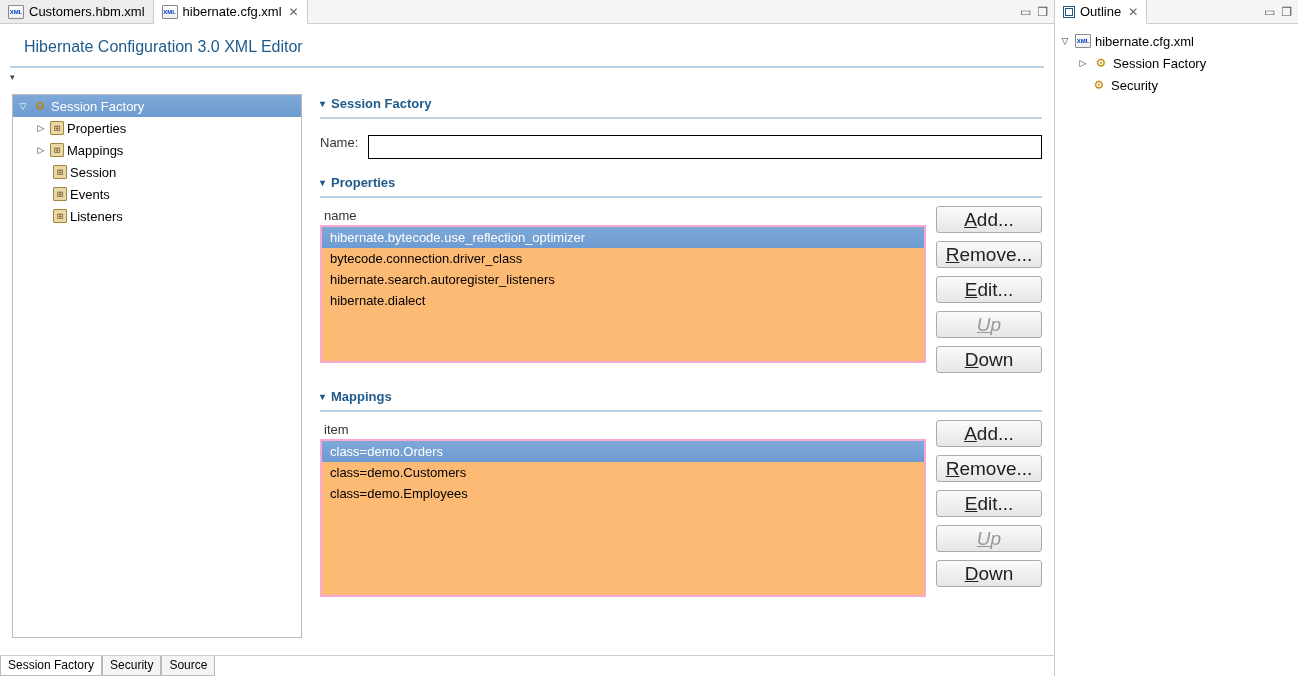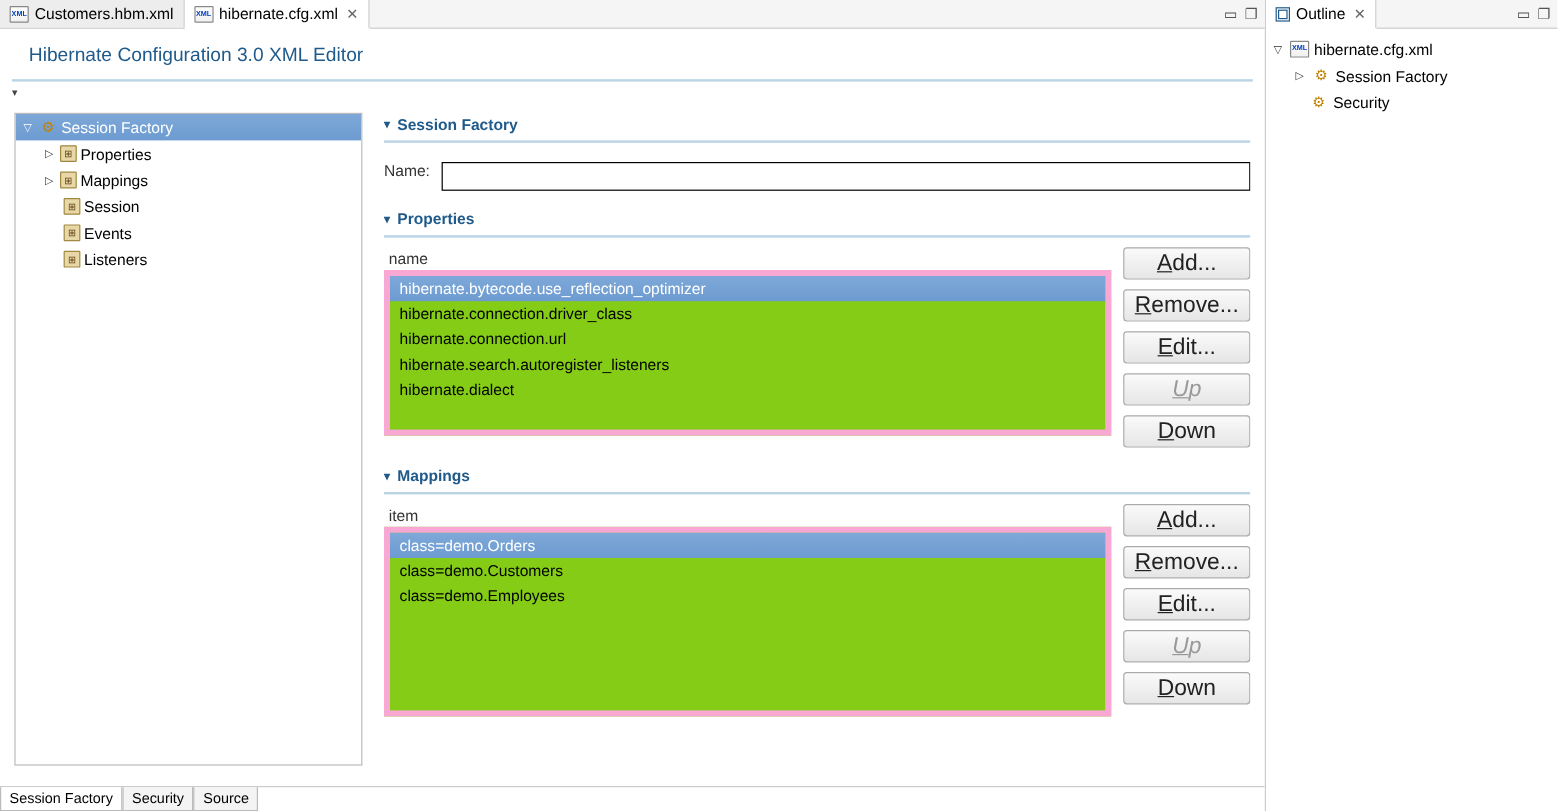--- a/index.html
+++ b/index.html
@@ -30,21 +30,21 @@
 .form-col { flex: 1; overflow: auto; }
 .section { margin-bottom: 14px; }
 .section-header { display: flex; align-items: center; gap: 6px; color: #1f5a8a; font-weight: bold; padding: 2px 0 6px; border-bottom: 2px solid #bad4e6; margin-bottom: 8px; }
 .section-twist { font-size: 10px; color: #1f5a8a; }
 .name-row { display: flex; align-items: flex-start; gap: 10px; margin-bottom: 8px; margin-top: 16px; }
 .name-label { color: #333; }
 .name-input { flex: 1; border: 1px solid #000; height: 24px; padding: 2px 6px; background: #fff; }
 .list-area { display: flex; gap: 10px; }
 .list-col { flex: 1; }
 .col-header { padding: 2px 4px; color: #333; }
-.list-box { border: 5px solid #f9a8d4; background: #84cc16; min-height: 138px; }
+.list-box { border: 2px solid #f9a8d4; background: #fdba74; min-height: 138px; }
 .list-row { padding: 3px 8px; cursor: pointer; }
 .list-row.sel { background: linear-gradient(#7ea8d8,#6d9bd1); color: #fff; }
 .btn-col { display: flex; flex-direction: column; gap: 8px; width: 106px; }
 .btn { height: 27px; background: linear-gradient(#fafafa,#e6e6e6); border: 1px solid #aaa; border-radius: 3px; cursor: pointer; font-size: 19px; color: #222; }
 .btn:disabled { color: #999; cursor: default; font-style: italic; }
 .u { text-decoration: underline; }
 .bottom-tabs { display: flex; border-top: 1px solid #ccc; height: 21px; }
 .btab { padding: 2px 7px; border: 1px solid #bbb; border-top: none; cursor: pointer; background: #f4f4f4; font-size: 12px; }
 .btab.active { background: #fff; }
 .outline-panel { width: 243px; display: flex; flex-direction: column; }
@@ -130,22 +130,21 @@
           <div class="section">
             <div class="section-header">
               <span class="section-twist">▾</span>
               <span>Properties</span>
             </div>
             <div class="list-area">
               <div class="list-col">
                 <div class="col-header">name</div>
                 <div class="list-box">
                   <div class="list-row sel">hibernate.bytecode.use_reflection_optimizer</div>
-                  <div class="list-row">hibernate.connection.driver_class</div>
-                  <div class="list-row">hibernate.connection.url</div>
+                  <div class="list-row">bytecode.connection.driver_class</div>
                   <div class="list-row">hibernate.search.autoregister_listeners</div>
                   <div class="list-row">hibernate.dialect</div>
                 </div>
               </div>
               <div class="btn-col">
                 <button class="btn"><span class="u">A</span><span>dd...</span></button>
                 <button class="btn"><span class="u">R</span><span>emove...</span></button>
                 <button class="btn"><span class="u">E</span><span>dit...</span></button>
                 <button class="btn" disabled=""><span class="u">U</span><span>p</span></button>
                 <button class="btn"><span class="u">D</span><span>own</span></button>

